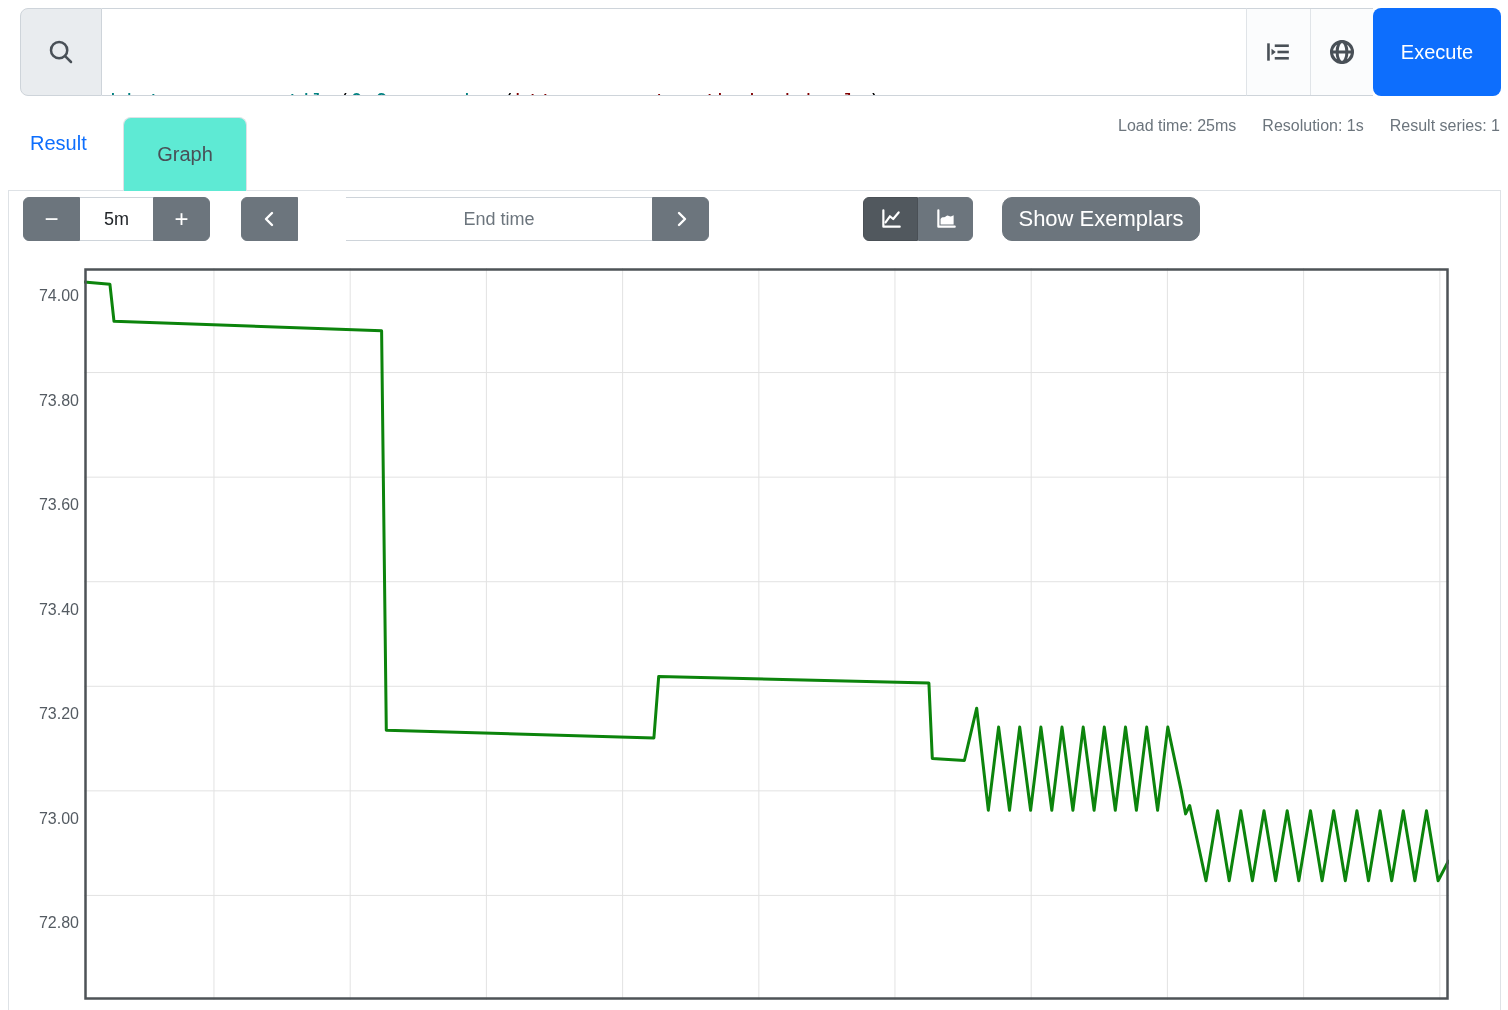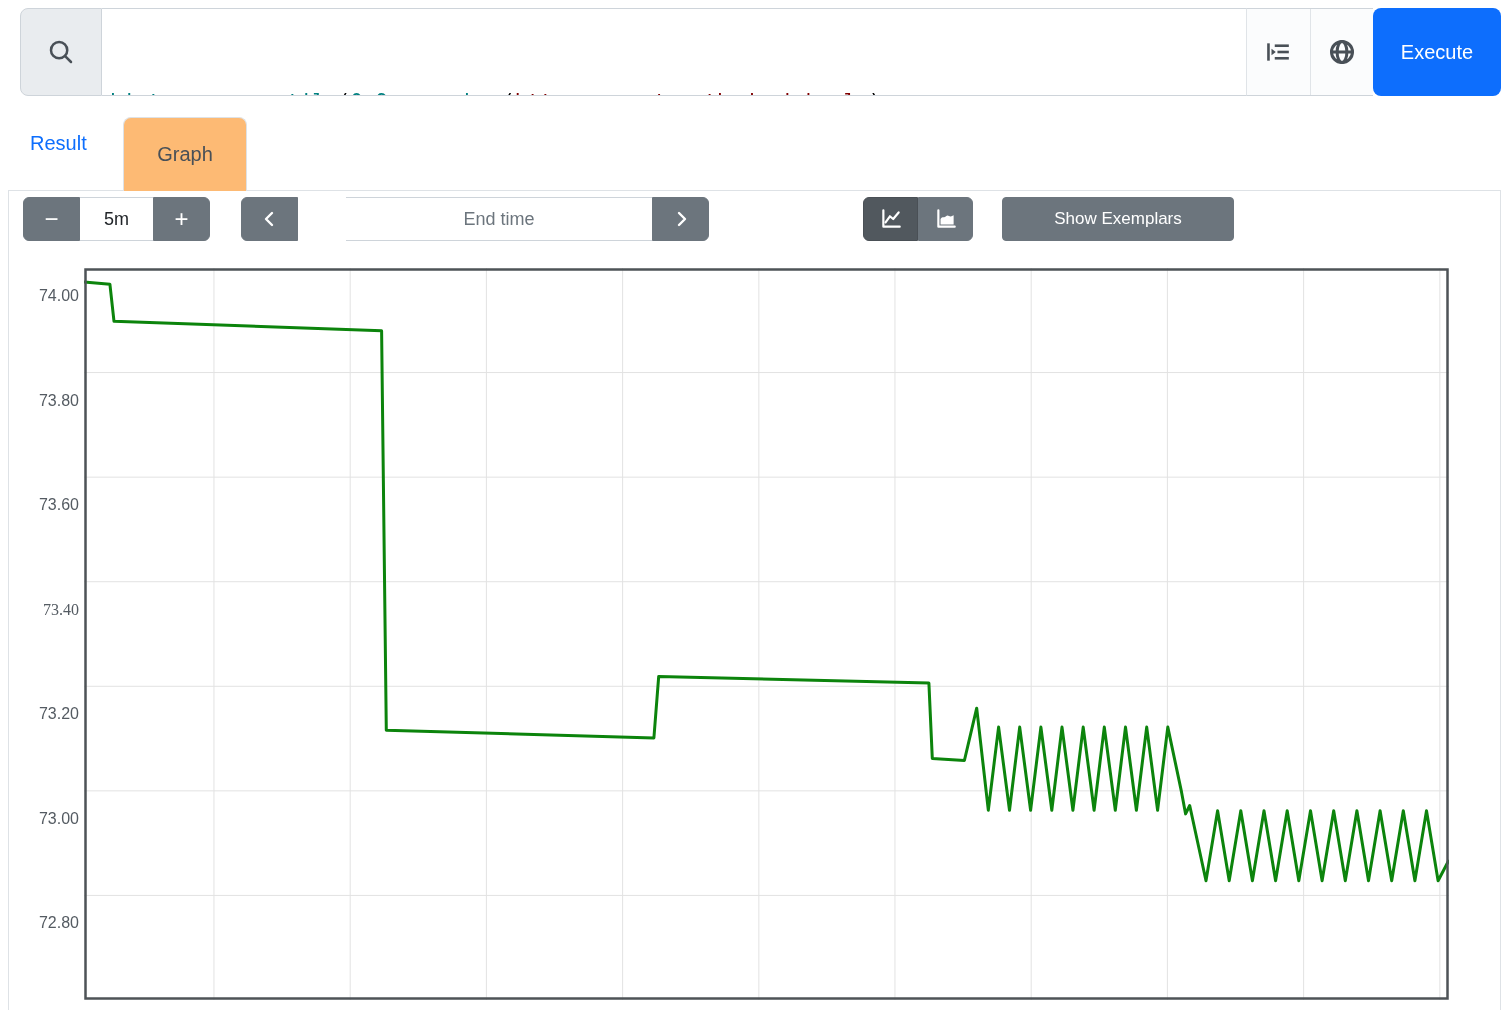--- a/index.html
+++ b/index.html
@@ -33,21 +33,21 @@
   .tok-pl{color:#000}
 
   
   .stats{position:absolute;top:117px;right:8px;display:flex;gap:26px;
     font-size:16px;color:var(--text-muted);}
 
   
   .tab-table{position:absolute;left:30px;top:132px;font-size:20px;color:var(--accent);
     cursor:pointer;}
   .tab-graph{position:absolute;left:123px;top:117px;width:124px;height:74px;z-index:2;
-    background:#fdba74;border:1px solid var(--border-light);border-bottom:none;
+    background:#5eead4;border:1px solid var(--border-light);border-bottom:none;
     border-radius:8px 8px 0 0;display:flex;align-items:center;justify-content:center;
     font-size:20px;color:var(--tab-active-text);cursor:default;}
 
   
   .panel{position:absolute;left:8px;top:190px;width:1493px;height:828px;
     background:#fff;border:1px solid var(--border-light);border-bottom:none;}
 
   
   .ctl{position:absolute;top:6px;height:44px;display:flex;}
   .btn-gray{background:var(--btn-gray);border:1px solid var(--btn-gray);color:#fff;
@@ -63,21 +63,21 @@
     border-right:none;text-align:center;font-size:18px;outline:none;color:#212529;margin-left:48px;}
   .timenav .next{width:57px;border-radius:0 6px 6px 0;}
   input::placeholder{color:var(--text-muted);opacity:1;}
   .res-box{position:absolute;left:682px;top:6px;width:142px;height:44px;
     border:1px solid var(--input-border);border-radius:6px;text-align:center;
     font-size:18px;outline:none;color:#212529;}
   .toggles{left:854px;}
   .toggles .t1{width:55px;border-radius:6px 0 0 6px;background:var(--btn-gray-active);
     border-color:#4a5056;}
   .toggles .t2{width:55px;border-radius:0 6px 6px 0;}
-  .exemplars{left:993px;width:232px;border-radius:4px;font-size:17px;}
+  .exemplars{left:993px;width:198px;border-radius:10px;font-size:22px;}
 
   
   .y-axis{position:absolute;left:0;top:0;width:70px;height:820px;}
   .ytick{position:absolute;width:70px;text-align:right;font-size:16px;color:#545b62;
     height:22px;line-height:22px;margin-top:28px;}
   .plot-wrap{position:absolute;left:75px;top:77px;width:1365px;height:732px;}
   svg{display:block}
 </style>
 </head>
 <body>
@@ -108,20 +108,25 @@
         <svg width="28" height="28" viewBox="0 0 24 24" fill="none" stroke="#495057" stroke-width="2.6">
           <circle cx="12" cy="12" r="9"></circle>
           <ellipse cx="12" cy="12" rx="4.2" ry="9"></ellipse>
           <line x1="3.4" y1="12" x2="20.6" y2="12"></line>
         </svg>
       </div>
     </div>
     <button class="execute-btn">Execute</button>
   </div>
 
+  <div class="stats">
+    <span>Load time: 25ms</span>
+    <span>Resolution: 1s</span>
+    <span>Result series: 1</span>
+  </div>
 
   <div class="tab-table">Result</div>
   <div class="tab-graph">Graph</div>
 
   <div class="panel">
 
     <div class="ctl stepper">
       <div class="btn-gray dec">−</div>
       <input value="5m" style="">
       <div class="btn-gray inc">+</div>
@@ -156,21 +161,21 @@
         </svg>
       </div>
     </div>
 
     <div class="ctl btn-gray exemplars">Show Exemplars</div>
 
     <div class="y-axis">
         <div class="ytick" style="top: 66px;">74.00</div>
         <div class="ytick" style="top: 170.571px;">73.80</div>
         <div class="ytick" style="top: 275.143px;">73.60</div>
-        <div class="ytick" style="top: 379.714px; font-family: Liberation Serif, serif;">73.40</div>
+        <div class="ytick" style="top: 379.714px;">73.40</div>
         <div class="ytick" style="top: 484.286px;">73.20</div>
         <div class="ytick" style="top: 588.857px;">73.00</div>
         <div class="ytick" style="top: 693.429px;">72.80</div>
         <div class="ytick" style="top: 798px;">95.44</div>
       </div>
     <div class="plot-wrap">
       <svg width="1365" height="732" viewBox="0 0 1365 732">
           <line x1="0" x2="1365" y1="104.57142857142965" y2="104.57142857142965" stroke="#e2e2e2" stroke-width="1"></line>
           <line x1="0" x2="1365" y1="209.1428571428593" y2="209.1428571428593" stroke="#e2e2e2" stroke-width="1"></line>
           <line x1="0" x2="1365" y1="313.71428571428146" y2="313.71428571428146" stroke="#e2e2e2" stroke-width="1"></line>

